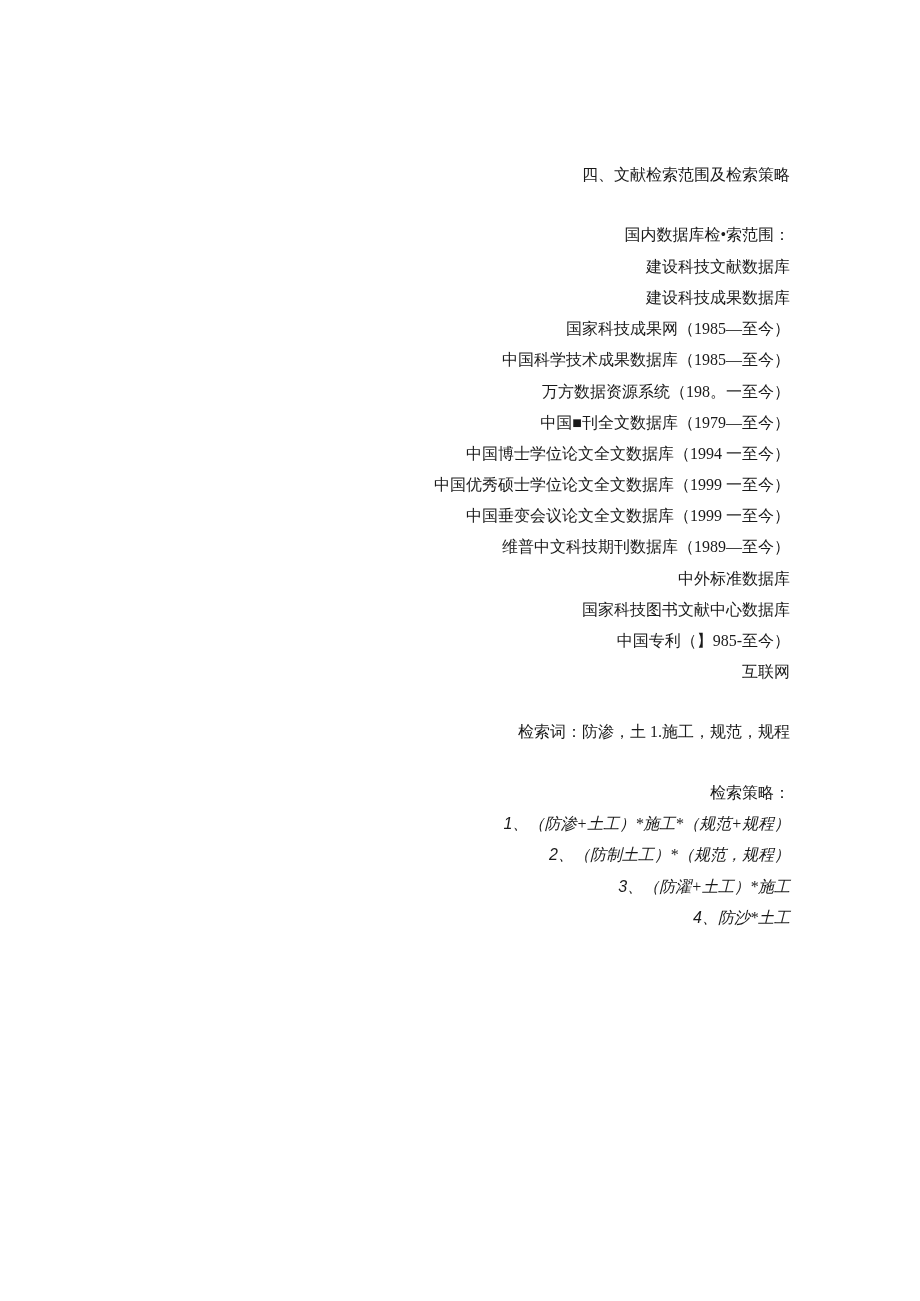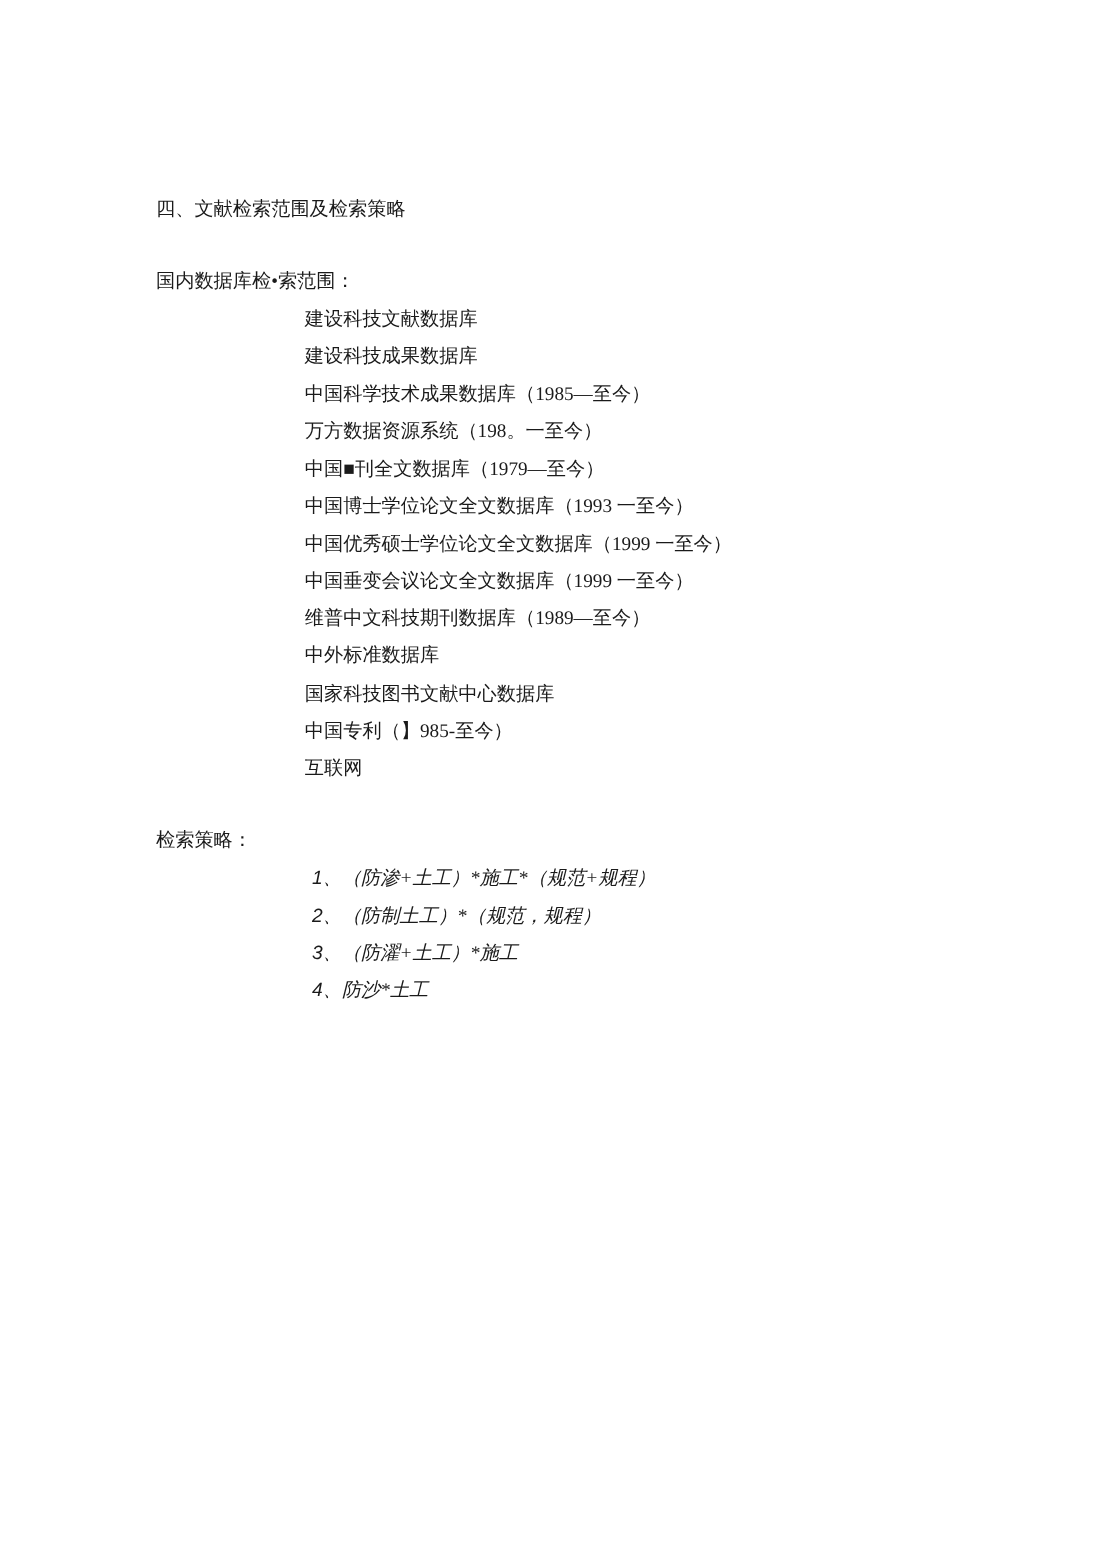--- a/index.html
+++ b/index.html
@@ -7,20 +7,21 @@
       padding: 0;
       background: #ffffff;
       font-family: "SimSun", "宋体", serif;
       font-size: 16px;
       color: #1a1a1a;
       line-height: 1.9;
       width: 920px;
     }
     .page {
       padding: 160px 130px 100px 130px;
+      text-align: right;
     }
     .section-heading {
       margin-bottom: 30px;
     }
     .scope-label {
       margin-bottom: 0;
     }
     .scope-list {
       padding-left: 84px;
       margin-bottom: 30px;
@@ -52,33 +53,37 @@
 
 <div class="page">
 
   <div class="section-heading">四、文献检索范围及检索策略</div>
 
   <div class="scope-label">国内数据库检•索范围：</div>
 
   <div class="scope-list">
     <div class="scope-item">建设科技文献数据库</div>
     <div class="scope-item">建设科技成果数据库</div>
+    <div class="scope-item">国家科技成果网（1985—至今）</div>
     <div class="scope-item">中国科学技术成果数据库（1985—至今）</div>
     <div class="scope-item">万方数据资源系统（198。一至今）</div>
     <div class="scope-item">中国■刊全文数据库（1979—至今）</div>
-    <div class="scope-item">中国博士学位论文全文数据库（1993 一至今）</div>
+    <div class="scope-item">中国博士学位论文全文数据库（1994 一至今）</div>
     <div class="scope-item">中国优秀硕士学位论文全文数据库（1999 一至今）</div>
     <div class="scope-item">中国垂变会议论文全文数据库（1999 一至今）</div>
     <div class="scope-item">维普中文科技期刊数据库（1989—至今）</div>
     <div class="scope-item">中外标准数据库</div>
     <div class="scope-item">国家科技图书文献中心数据库</div>
     <div class="scope-item">中国专利（】985-至今）</div>
     <div class="scope-item">互联网</div>
   </div>
 
+  <div class="keywords-row">
+    <span>检索词：</span><span>防渗，土 1.施工，规范，规程</span>
+  </div>
 
   <div class="strategy-label">检索策略：</div>
 
   <div class="strategy-list">
     <div class="strategy-item">
       <span class="arial-num">1</span><span>、</span><span>（防渗+土工）*施工*（规范+规程）</span>
     </div>
     <div class="strategy-item">
       <span class="arial-num">2</span><span>、</span><span>（防制土工）*（规范，规程）</span>
     </div>

